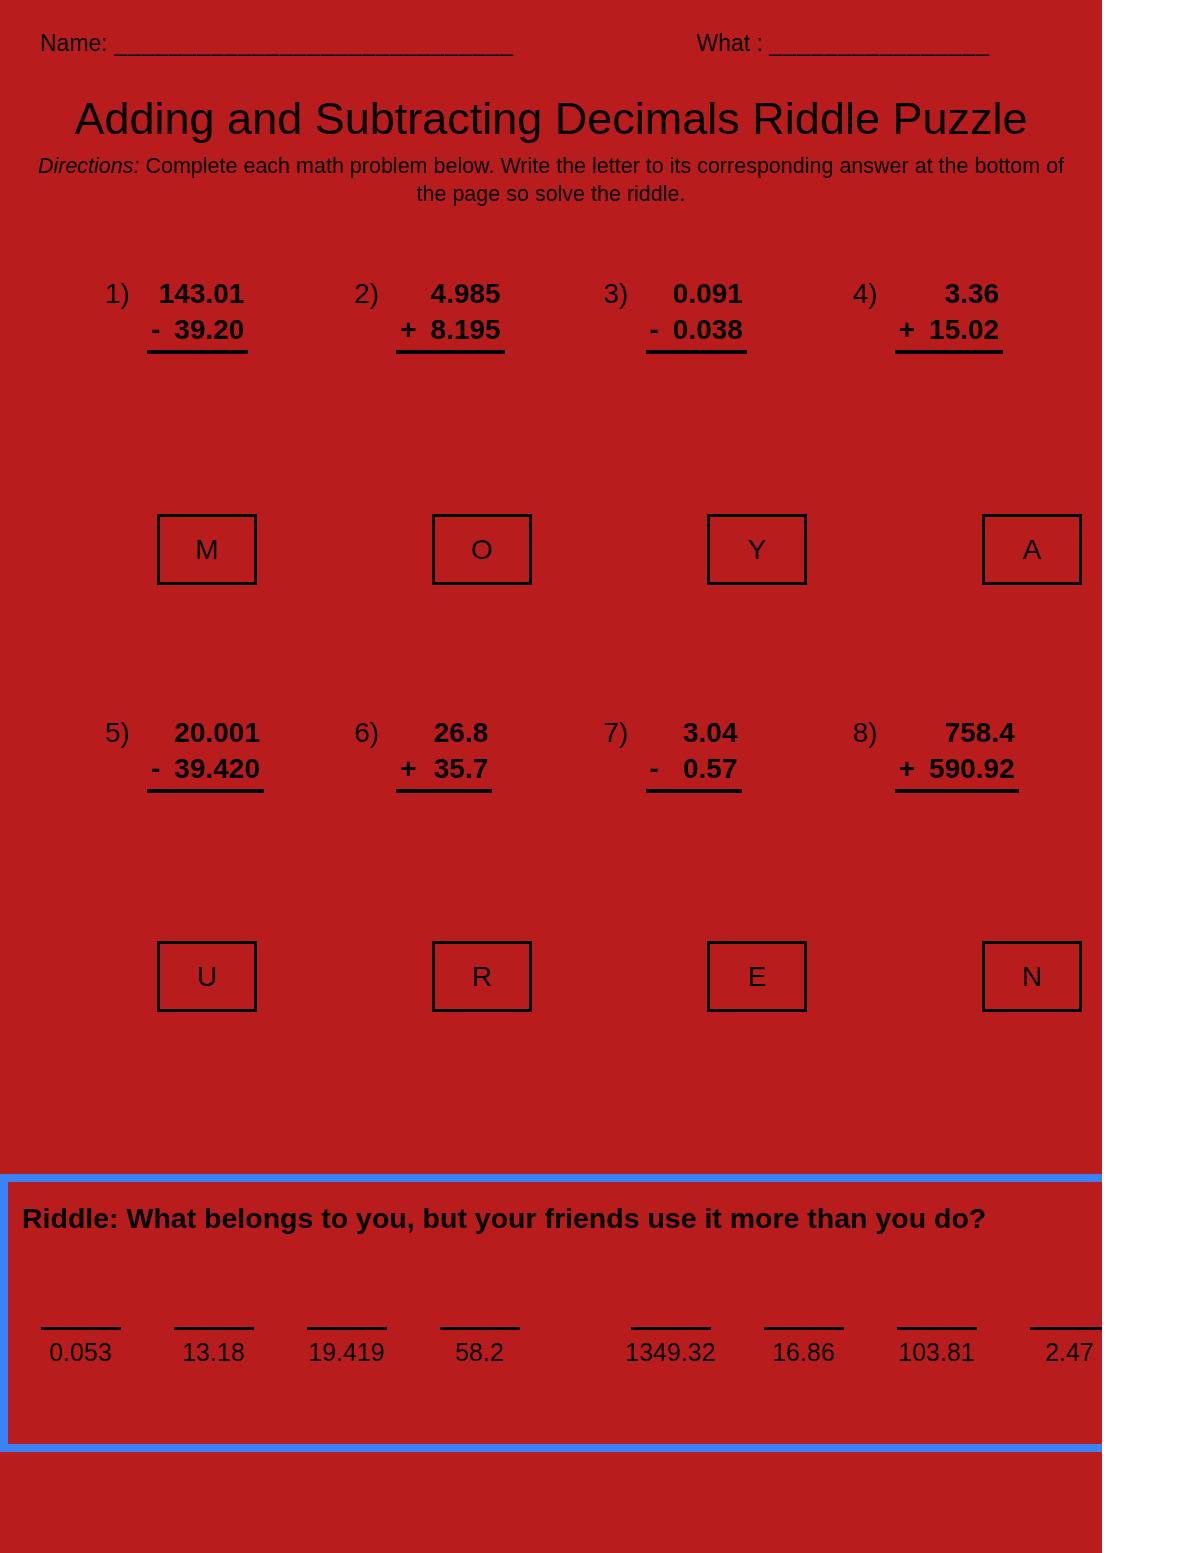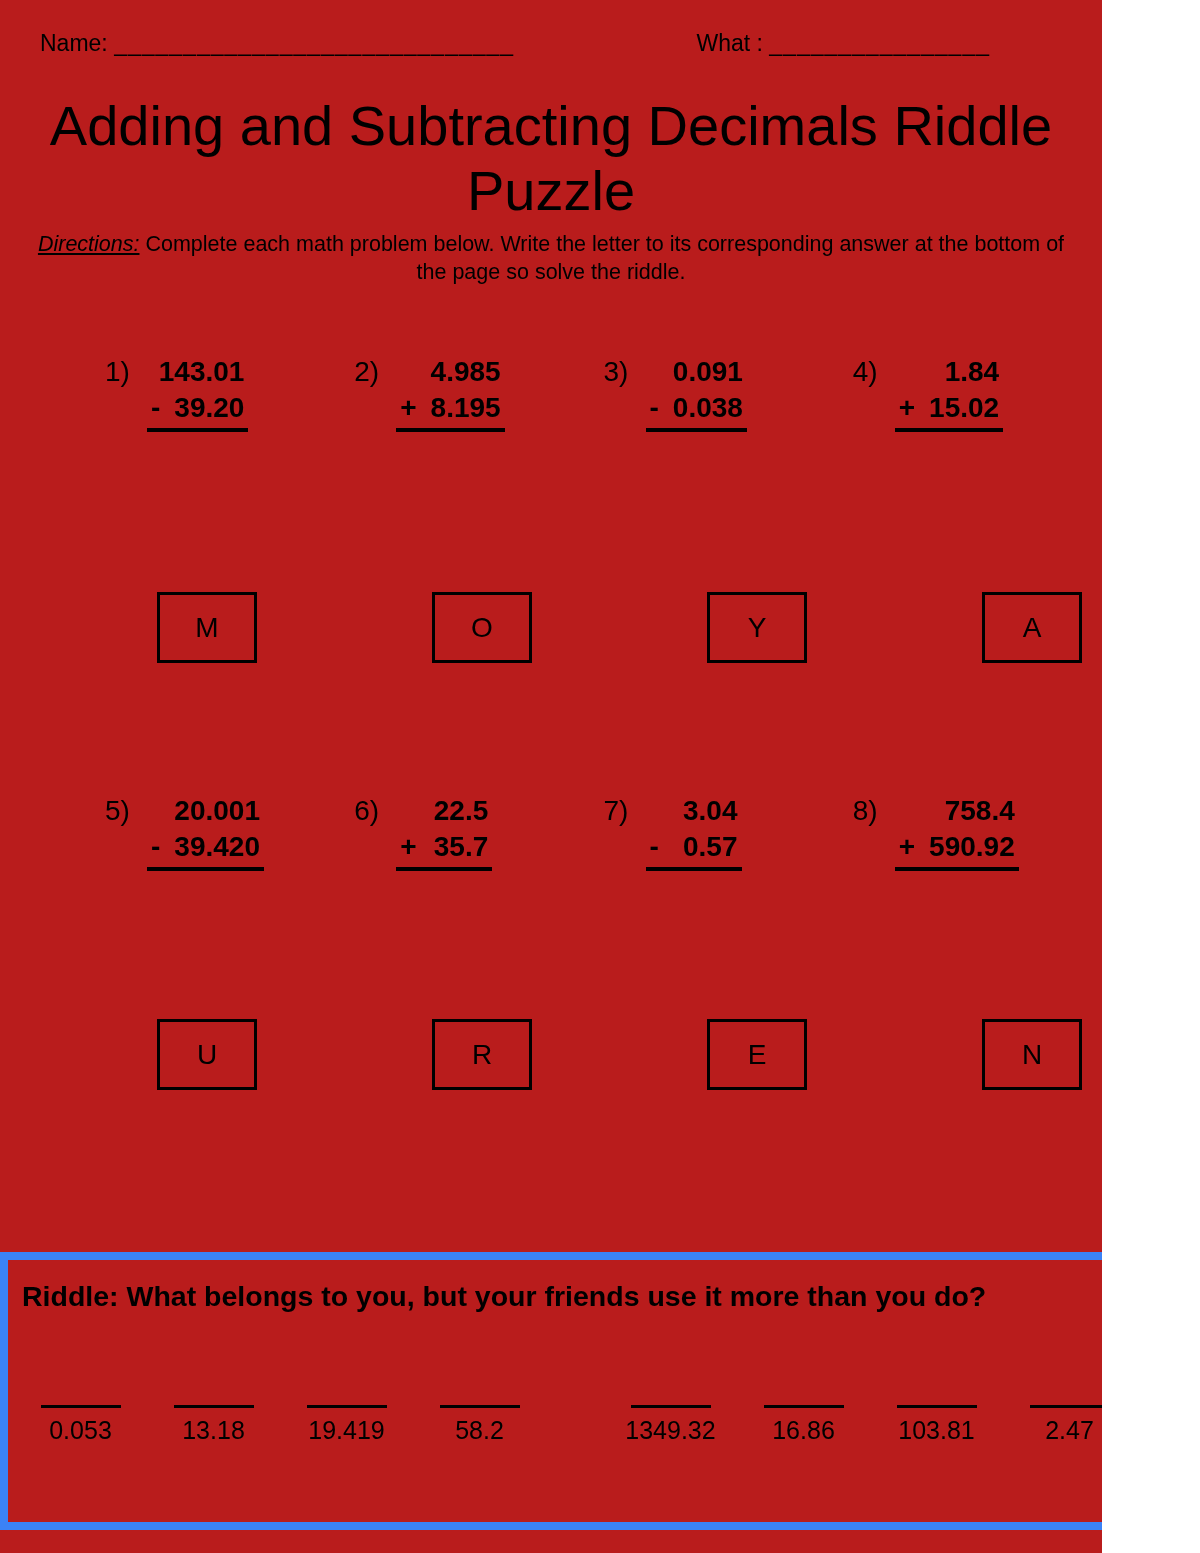--- a/index.html
+++ b/index.html
@@ -18,33 +18,33 @@
     justify-content: space-between;
     padding: 30px 112px 0 40px;
     font-size: 23px;
   }
   .hdr .pair { white-space: nowrap; }
   .hdr .blankline { letter-spacing: 1px; }
   
   .title {
     margin-top: 36px;
     text-align: center;
-    font-size: 56px;
+    font-size: 45px;
     font-weight: 400;
     letter-spacing: 0px;
   }
   .directions {
     margin: 8px auto 0;
     max-width: 1044px;
     text-align: center;
     font-size: 21.5px;
     line-height: 1.28;
     color: #000;
   }
-  .directions .dlabel { font-style: italic; text-decoration: underline; }
+  .directions .dlabel { font-style: italic; }
   
   .prob-row {
     display: flex;
     padding-left: 105px;
   }
   .prob-row.row1 { margin-top: 70px; }
   .prob-row.row2 { margin-top: 132px; }
   .problem {
     width: 275px;
     display: flex;
@@ -162,21 +162,21 @@
         <span class="top">0.091</span>
         <span class="bot">
           <span>-</span>
           <span>0.038</span>
         </span>
       </span>
     </div>
     <div class="problem">
       <span class="pnum">4)</span>
       <span class="stack">
-        <span class="top">1.84</span>
+        <span class="top">3.36</span>
         <span class="bot">
           <span>+</span>
           <span>15.02</span>
         </span>
       </span>
     </div>
   </div>
 
   <div class="letter-row row1">
     <div class="lbox">
@@ -200,21 +200,21 @@
         <span class="top">20.001</span>
         <span class="bot">
           <span>-</span>
           <span>39.420</span>
         </span>
       </span>
     </div>
     <div class="problem">
       <span class="pnum">6)</span>
       <span class="stack">
-        <span class="top">22.5</span>
+        <span class="top">26.8</span>
         <span class="bot">
           <span>+</span>
           <span>35.7</span>
         </span>
       </span>
     </div>
     <div class="problem">
       <span class="pnum">7)</span>
       <span class="stack">
         <span class="top">3.04</span>

